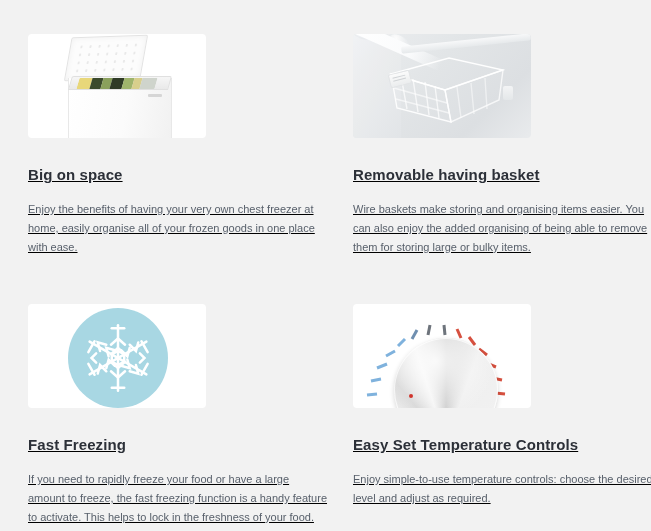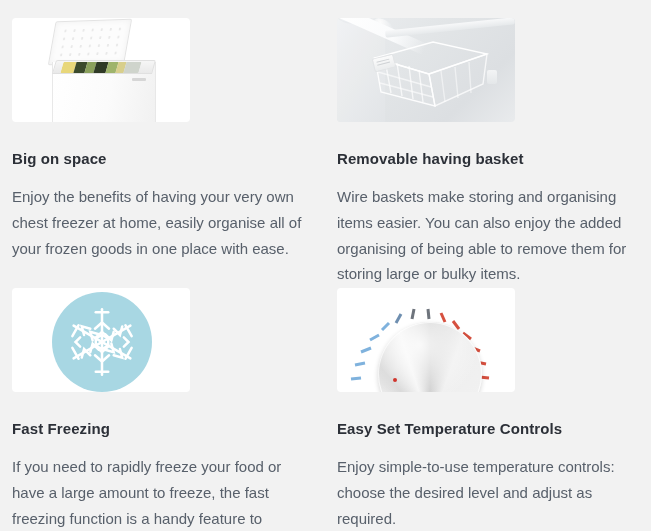--- a/index.html
+++ b/index.html
@@ -13,21 +13,22 @@
     font-family: "Liberation Sans", sans-serif;
     overflow: hidden;
   }
   .feature-grid {
     width: 651px;
     height: 423px;
     box-sizing: border-box;
     display: grid;
     grid-template-columns: 325px 326px;
     grid-template-rows: 270px 261px;
-    padding: 0;
+    padding: 16px;
+    text-decoration: underline;
   }
   .feature-card {
     box-sizing: border-box;
     padding: 18px 12px 0 12px;
     display: flex;
     flex-direction: column;
   }
   .feature-media {
     width: 178px;
     height: 104px;
@@ -39,21 +40,21 @@
   }
   .feature-title {
     font-size: 15px;
     font-weight: bold;
     color: #2c3038;
     margin: 28px 0 0 0;
     letter-spacing: 0.1px;
     line-height: 1.2;
   }
   .feature-desc {
-    font-size: 15px;
+    font-size: 11px;
     color: #58606b;
     line-height: 1.72;
     margin: 16px 0 0 0;
     max-width: 300px;
   }
   .col-2 .feature-desc { max-width: 300px; }
 
   
   .m-freezer { background: #ffffff; }
   .m-freezer .lid {

